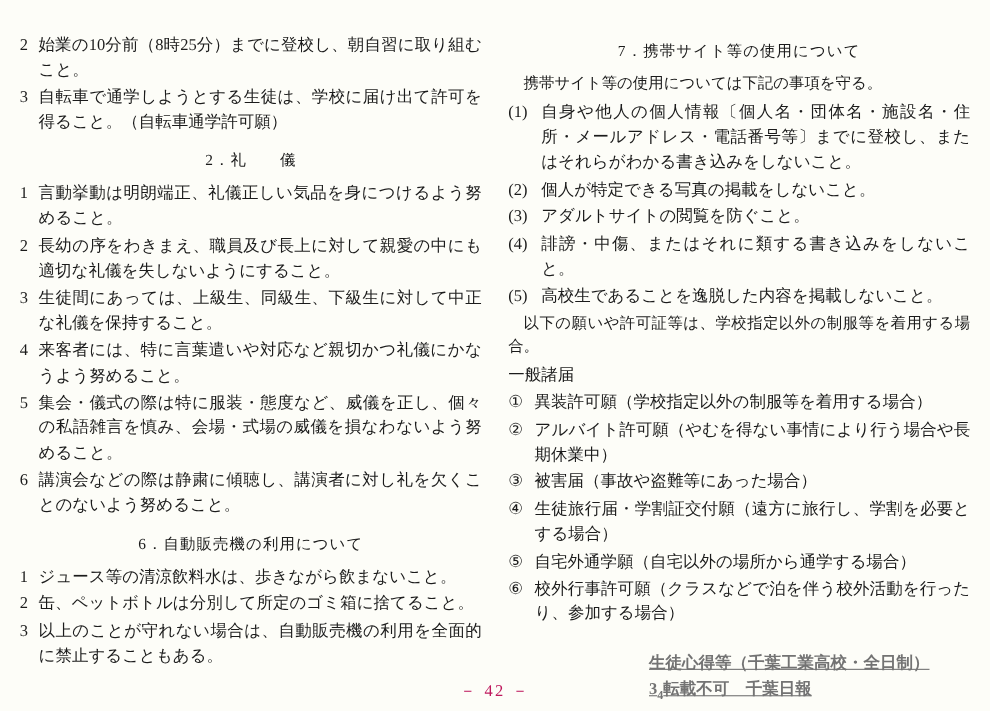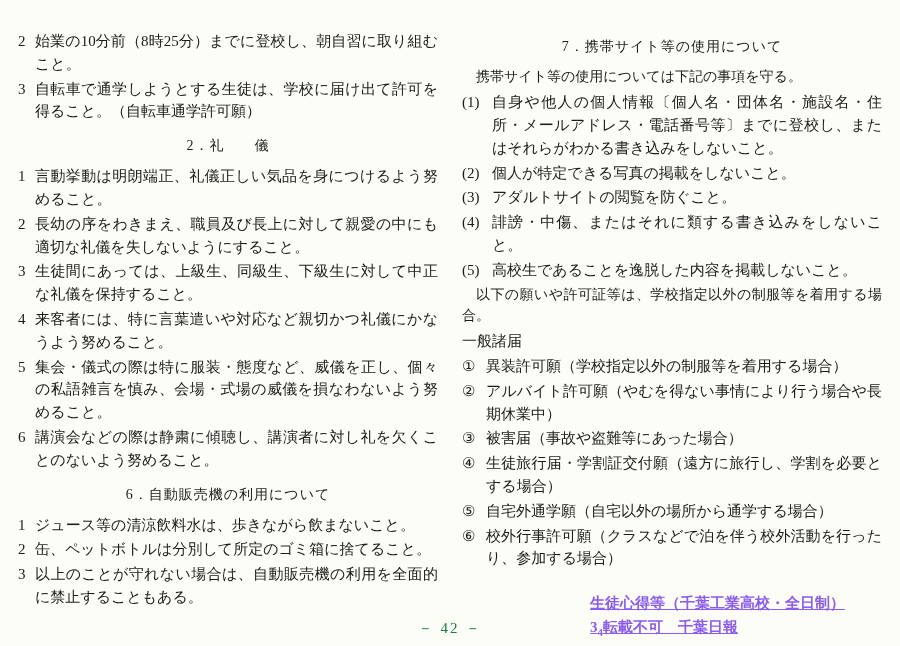--- a/index.html
+++ b/index.html
@@ -77,29 +77,29 @@
   }
 
   .footer-page {
     position: absolute;
     left: 0;
     right: 0;
     bottom: 8px;
     text-align: center;
     font-size: 15px;
     letter-spacing: 2px;
-    color: #15803d;
+    color: #be185d;
   }
   .stamp {
     position: absolute;
     right: 10px;
     bottom: 6px;
     width: 300px;
     text-align: left;
-    color: #8b5cf6;
+    color: #737373;
     font-size: 15px;
     line-height: 1.35;
     font-weight: 600;
   }
   .stamp .line1 {
     text-decoration: underline;
     white-space: nowrap;
   }
   .stamp .line2 {
     text-decoration: underline;

